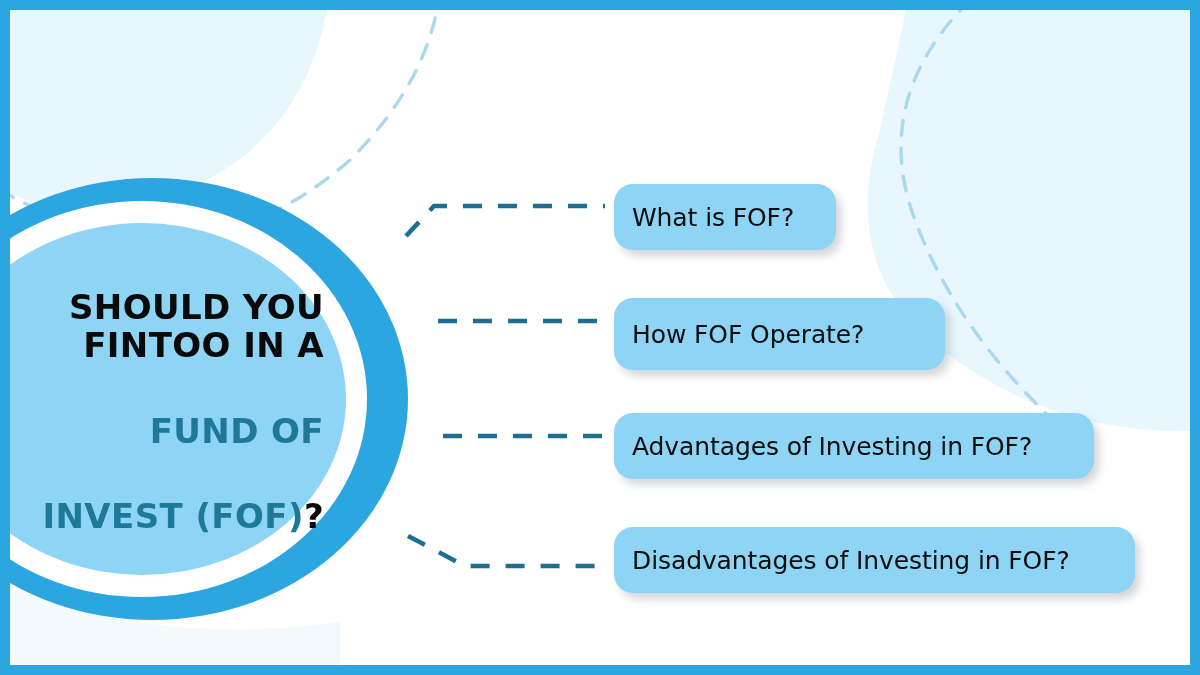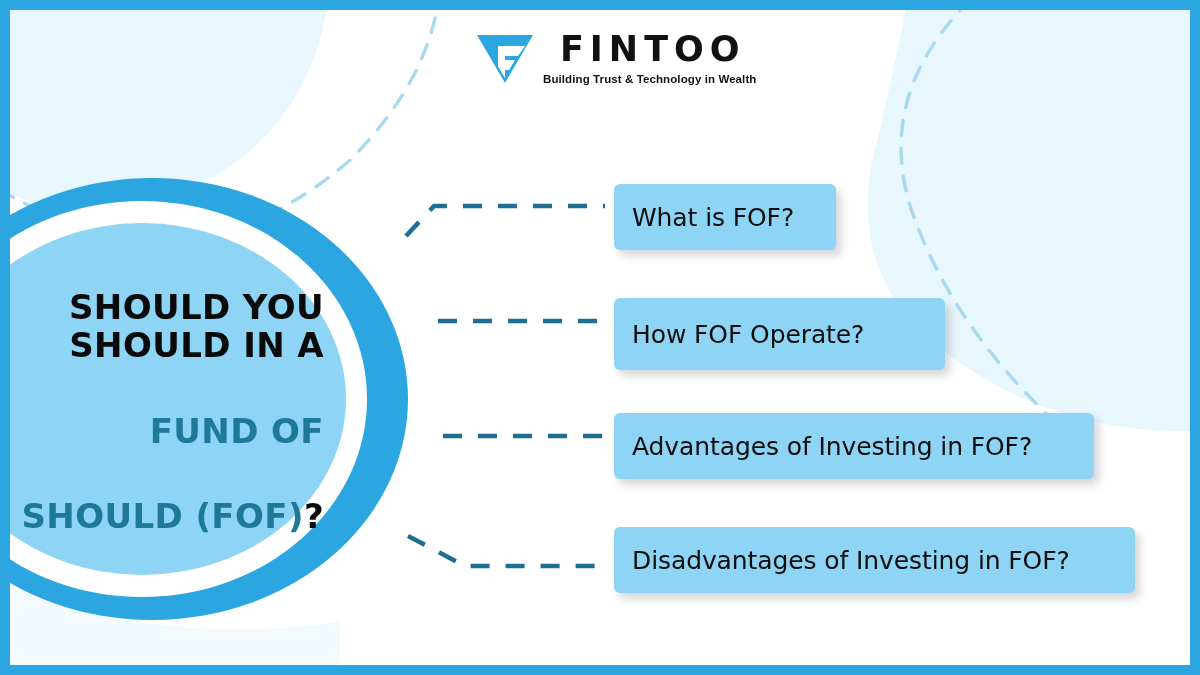--- a/index.html
+++ b/index.html
@@ -134,21 +134,21 @@
 
   
   .boxes {
     position: absolute;
     left: 0; top: 0;
     z-index: 30;
   }
   .callout {
     position: absolute;
     background: #8DD4F5;
-    border-radius: 6px;
+    border-radius: 19px;
     display: flex;
     align-items: center;
     padding: 0 18px;
     box-sizing: border-box;
     box-shadow: 5px 6px 9px rgba(120, 130, 140, 0.33);
     font-family: "DejaVu Sans", sans-serif;
     font-size: 25px;
     color: #0d0d0d;
     white-space: nowrap;
     letter-spacing: -0.1px;
@@ -169,42 +169,31 @@
 
     <path d="M -10 180 Q 180 290 340 150 Q 420 70 430 -20" fill="none" stroke="#A9D9EE" stroke-width="3.4" stroke-dasharray="15 13" stroke-linecap="round"></path>
 
     <path d="M 900 -20 L 1200 -20 L 1200 420 Q 1040 430 920 330 Q 830 250 870 120 Q 890 30 900 -20 Z" fill="#E8F6FD"></path>
 
     <path d="M 960 -10 Q 860 90 905 210 Q 950 330 1065 430" fill="none" stroke="#A9D9EE" stroke-width="3.4" stroke-dasharray="15 13" stroke-linecap="round"></path>
 
     <path d="M -40 560 Q 120 640 330 612 L 330 680 L -40 680 Z" fill="#F2FAFE"></path>
   </svg>
 
-  <div class="brand">
-    <svg class="brand-mark" viewBox="0 0 58 52">
-      <path d="M 1 2 L 57 2 L 29 50 Z" fill="#2BA6E0"></path>
-      <path d="M 14 13 L 49 13 L 42 23 L 29 23 L 29 27 L 39 27 L 33 37 L 29 37 L 29 45 L 22 33 L 22 13 Z" fill="#ffffff"></path>
-      <path d="M 22 13 L 29 13 L 29 45 L 22 33 Z" fill="#ffffff"></path>
-    </svg>
-    <div class="brand-text">
-      <div class="brand-name">FINTOO</div>
-      <div class="brand-tagline">Building Trust &amp; Technology in Wealth</div>
-    </div>
-  </div>
 
   <div class="circle-group">
     <div class="ring-outer"></div>
     <div class="ring-gap"></div>
     <div class="circle-inner"></div>
 
     <div class="title-block">
       <div class="title-line dark">SHOULD YOU</div>
-      <div class="title-line dark">SHOULD IN A</div>
+      <div class="title-line dark">FINTOO IN A</div>
       <div class="title-line teal">FUND OF</div>
-      <div class="title-line teal"><span>SHOULD (FOF)</span><span class="qmark">?</span></div>
+      <div class="title-line teal"><span>INVEST (FOF)</span><span class="qmark">?</span></div>
     </div>
   </div>
 
   <svg class="connectors" viewBox="0 0 1180 655" preserveAspectRatio="none">
     <path d="M 396 226 L 424 196 L 595 196" fill="none" stroke="#1E6E92" stroke-width="4.5" stroke-dasharray="19 16" stroke-linecap="butt"></path>
     <path d="M 428 311 L 595 311" fill="none" stroke="#1E6E92" stroke-width="4.5" stroke-dasharray="19 16" stroke-linecap="butt"></path>
     <path d="M 433 426 L 595 426" fill="none" stroke="#1E6E92" stroke-width="4.5" stroke-dasharray="19 16" stroke-linecap="butt"></path>
     <path d="M 398 526 L 455 556 L 595 556" fill="none" stroke="#1E6E92" stroke-width="4.5" stroke-dasharray="19 16" stroke-linecap="butt"></path>
   </svg>
 

